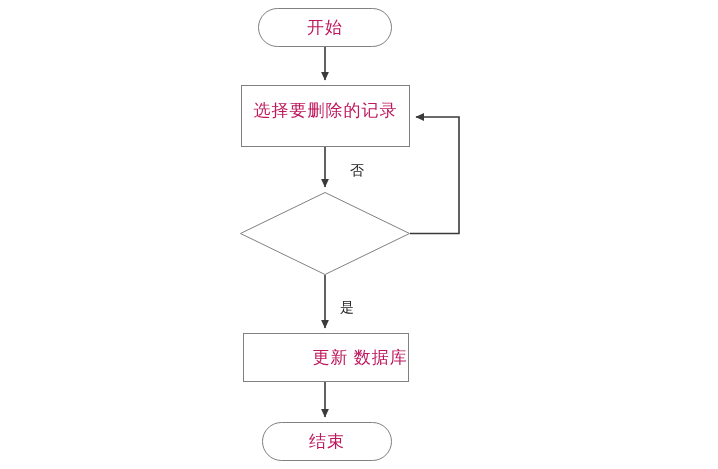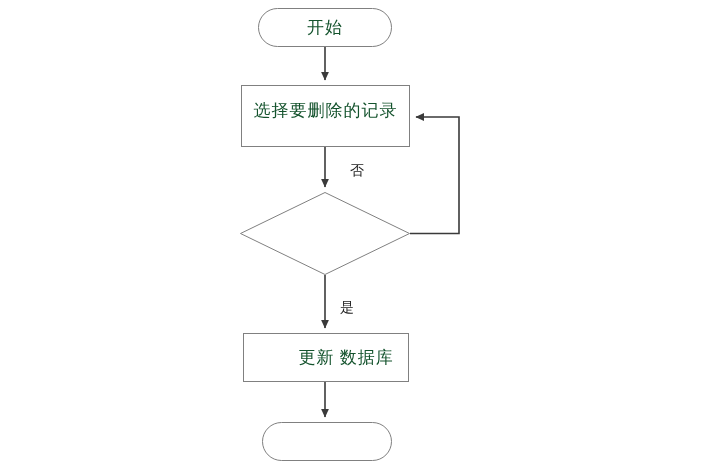--- a/index.html
+++ b/index.html
@@ -22,21 +22,21 @@
     top: 0;
     left: 0;
     width: 718px;
     height: 469px;
   }
   .node-label {
     position: absolute;
     display: flex;
     align-items: center;
     justify-content: center;
-    color: #14532d;
+    color: #be185d;
     font-size: 17px;
     letter-spacing: 1px;
     white-space: nowrap;
     pointer-events: none;
   }
   .edge-label {
     position: absolute;
     color: #1a1a1a;
     font-size: 14px;
     white-space: nowrap;
@@ -74,20 +74,21 @@
     <line x1="325" y1="382" x2="325" y2="417" stroke="#3a3a3a" stroke-width="1.6" marker-end="url(#arrowhead)"></line>
 
     <path d="M410,233.5 L459,233.5 L459,117 L416,117" fill="none" stroke="#3a3a3a" stroke-width="1.6" marker-end="url(#arrowhead)"></path>
   </svg>
 
   <div class="node-label" style="left:258px; top:8px; width:134px; height:39px;">开始</div>
 
   <div class="node-label" style="left:241px; top:85px; width:169px; height:50px;">选择要删除的记录</div>
 
 
-  <div class="node-label" style="left:243px; top:333px; width:166px; height:49px;padding-left:20px;">更新 数据库</div>
+  <div class="node-label" style="left:257px; top:333px; width:166px; height:49px;padding-left:20px;">更新 数据库</div>
 
+  <div class="node-label" style="left:262px; top:422px; width:130px; height:39px;">结束</div>
 
   <div class="edge-label" style="left:350px; top:162px;">否</div>
 
   <div class="edge-label" style="left:340px; top:299px;">是</div>
 
 </div>
 
 </body></html>

